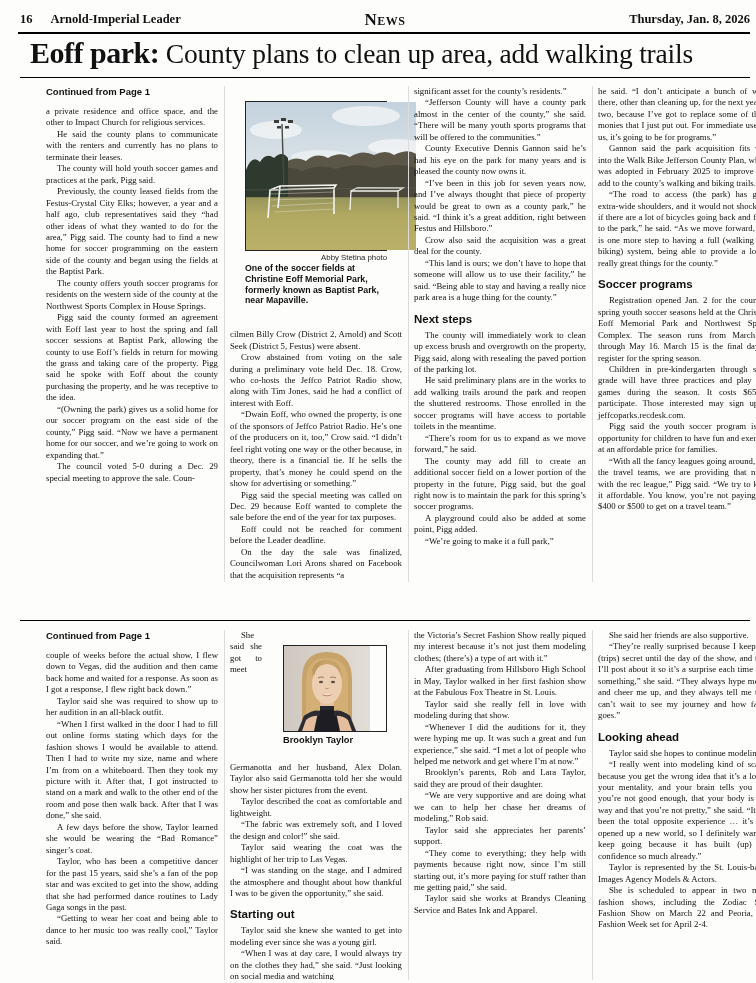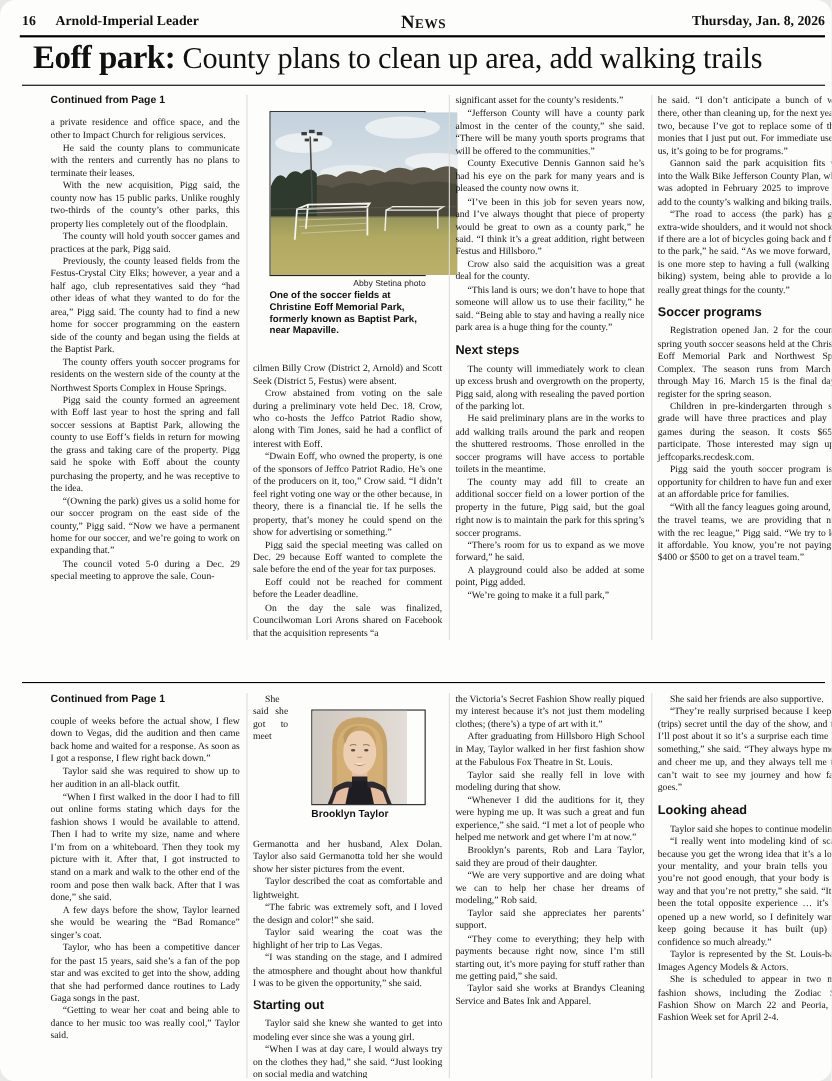--- a/index.html
+++ b/index.html
@@ -1,21 +1,20 @@
 <!DOCTYPE html>
 <html><head>
 <meta charset="utf-8">
 <style>
   html,body{margin:0;padding:0;}
   body{background:#e9e9e9;}
   .page{
     position:relative; width:756px; height:983px; background:#fdfdfc;
     margin:0 auto; overflow:hidden; color:#111;
     font-family:"Liberation Serif", serif;
-    border-radius:14px;
   }
   
   .masthead{position:absolute; top:12px; left:20px; width:730px; height:18px;}
   .mh-left{position:absolute; left:0; top:0; font-weight:bold; font-size:12.5px; white-space:nowrap;}
   .mh-num{display:inline-block; margin-right:18px;}
   .mh-center{position:absolute; left:0; right:0; top:-2px; text-align:center;
     font-weight:bold; font-size:17px; font-variant:small-caps; letter-spacing:.5px;}
   .mh-right{position:absolute; right:0; top:0; font-weight:bold; font-size:12.5px; white-space:nowrap;}
   .rule{position:absolute; background:#000;}
   .rule-masthead{top:32px; left:18px; width:732px; height:2px;}
@@ -64,21 +63,20 @@
   <div class="headline headline-eoff">
     <span class="kicker">Eoff park:</span><span class="hl-rest"> County plans to clean up area, add walking trails</span>
   </div>
   <div class="rule rule-eoff"></div>
 
   <section class="cols cols-eoff">
     <div class="col">
       <p class="contd">Continued from Page 1</p>
       <p class="p ni">a private residence and office space, and the other to Impact Church for religious services.</p>
       <p class="p">He said the county plans to communicate with the renters and currently has no plans to terminate their leases.</p>
-      <p class="p">With the new acquisition, Pigg said, the county now has 15 public parks. Unlike roughly two-thirds of the county’s other parks, this property lies completely out of the floodplain.</p>
       <p class="p">The county will hold youth soccer games and practices at the park, Pigg said.</p>
       <p class="p">Previously, the county leased fields from the Festus-Crystal City Elks; however, a year and a half ago, club representatives said they “had other ideas of what they wanted to do for the area,” Pigg said. The county had to find a new home for soccer programming on the eastern side of the county and began using the fields at the Baptist Park.</p>
       <p class="p">The county offers youth soccer programs for residents on the western side of the county at the Northwest Sports Complex in House Springs.</p>
       <p class="p">Pigg said the county formed an agreement with Eoff last year to host the spring and fall soccer sessions at Baptist Park, allowing the county to use Eoff’s fields in return for mowing the grass and taking care of the property. Pigg said he spoke with Eoff about the county purchasing the property, and he was receptive to the idea.</p>
       <p class="p">“(Owning the park) gives us a solid home for our soccer program on the east side of the county,” Pigg said. “Now we have a permanent home for our soccer, and we’re going to work on expanding that.”</p>
       <p class="p">The council voted 5-0 during a Dec. 29 special meeting to approve the sale. Coun-</p>
     </div>
 
     <div class="col">
       <figure>
@@ -150,22 +148,22 @@
     <div class="col">
       <p class="p ni">significant asset for the county’s residents.”</p>
       <p class="p">“Jefferson County will have a county park almost in the center of the county,” she said. “There will be many youth sports programs that will be offered to the communities.”</p>
       <p class="p">County Executive Dennis Gannon said he’s had his eye on the park for many years and is pleased the county now owns it.</p>
       <p class="p">“I’ve been in this job for seven years now, and I’ve always thought that piece of property would be great to own as a county park,” he said. “I think it’s a great addition, right between Festus and Hillsboro.”</p>
       <p class="p">Crow also said the acquisition was a great deal for the county.</p>
       <p class="p">“This land is ours; we don’t have to hope that someone will allow us to use their facility,” he said. “Being able to stay and having a really nice park area is a huge thing for the county.”</p>
       <h3 class="subhead">Next steps</h3>
       <p class="p">The county will immediately work to clean up excess brush and overgrowth on the property, Pigg said, along with resealing the paved portion of the parking lot.</p>
       <p class="p">He said preliminary plans are in the works to add walking trails around the park and reopen the shuttered restrooms. Those enrolled in the soccer programs will have access to portable toilets in the meantime.</p>
+      <p class="p">“There’s room for us to expand as we move forward,” he said.</p>
       <p class="p">The county may add fill to create an additional soccer field on a lower portion of the property in the future, Pigg said, but the goal right now is to maintain the park for this spring’s soccer programs.</p>
-      <p class="p">“There’s room for us to expand as we move forward,” he said.</p>
       <p class="p">A playground could also be added at some point, Pigg added.</p>
       <p class="p">“We’re going to make it a full park,”</p>
     </div>
 
     <div class="col">
       <p class="p ni">he said. “I don’t anticipate a bunch of work there, other than cleaning up, for the next year or two, because I’ve got to replace some of those monies that I just put out. For immediate use for us, it’s going to be for programs.”</p>
       <p class="p">Gannon said the park acquisition fits well into the Walk Bike Jefferson County Plan, which was adopted in February 2025 to improve and add to the county’s walking and biking trails.</p>
       <p class="p">“The road to access (the park) has great extra-wide shoulders, and it would not shock me if there are a lot of bicycles going back and forth to the park,” he said. “As we move forward, this is one more step to having a full (walking and biking) system, being able to provide a lot of really great things for the county.”</p>
       <h3 class="subhead">Soccer programs</h3>
       <p class="p">Registration opened Jan. 2 for the county’s spring youth soccer seasons held at the Christine Eoff Memorial Park and Northwest Sports Complex. The season runs from March 28 through May 16. March 15 is the final day to register for the spring season.</p>

